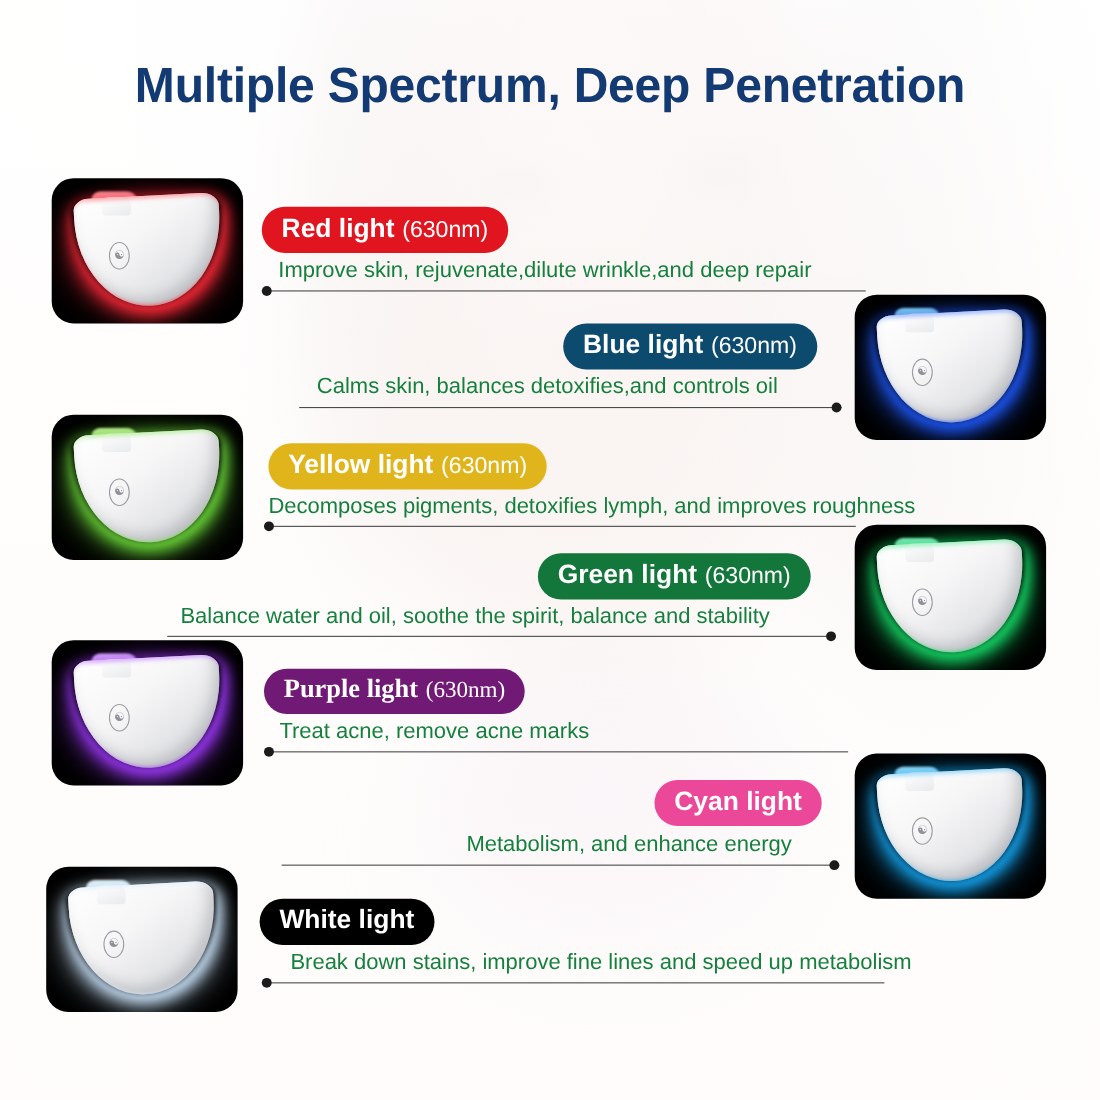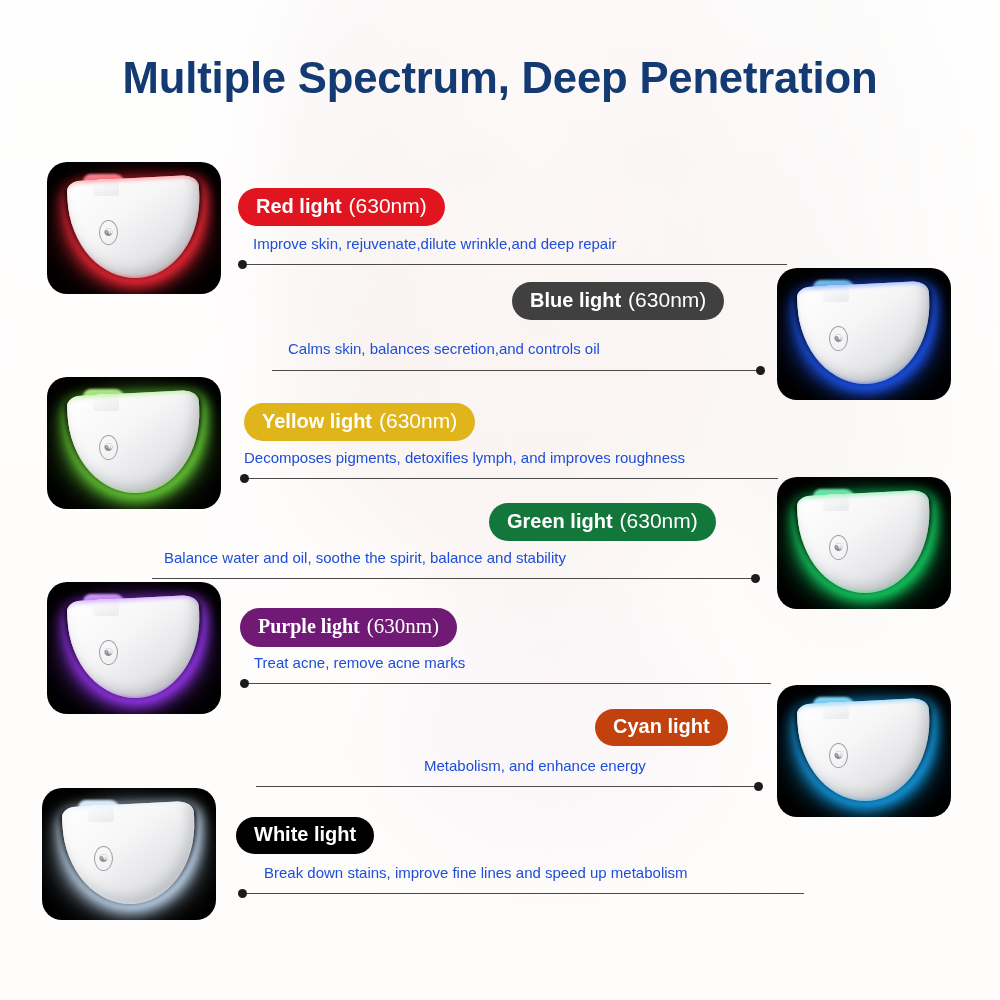--- a/index.html
+++ b/index.html
@@ -167,28 +167,28 @@
     position: absolute;
     display: inline-flex;
     align-items: baseline;
     gap: 7px;
     padding: 6px 18px 8px 18px;
     border-radius: 22px;
     color: #fff;
     white-space: nowrap;
     z-index: 7;
   }
-  .pill .name { font-size: 20px; font-weight: bold; }
+  .pill .name { font-size: 24px; font-weight: bold; }
   .pill .nm   { font-size: 21px; font-weight: normal; }
 
   
   .desc {
     position: absolute;
-    font-size: 15px;
-    color: #1d4ed8;
+    font-size: 20px;
+    color: #15803d;
     white-space: nowrap;
     z-index: 7;
   }
 
   
   .connector { position: absolute; height: 9px; z-index: 5; }
   .connector .line {
     position: absolute;
     top: 4px; left: 0; right: 0;
     height: 1px;
@@ -242,25 +242,25 @@
     </div>
     <div class="row">
       <div class="thumb" style="left: 777px; top: 268px;">
         <div class="glow" style="background: radial-gradient(at 50% 55%, rgb(31, 91, 255) 0%, rgba(31, 91, 255, 0.533) 42%, rgba(0, 0, 0, 0) 72%);"></div>
         <div class="lip" style="background: rgb(143, 224, 240);"></div>
         <div class="shell"></div>
         <div class="nose"></div>
         <div class="rim" style="box-shadow: rgb(31, 91, 255) 0px 5px 16px 2px, rgba(31, 91, 255, 0.667) 4px 2px 12px 1px;"></div>
         <div class="badge">☯</div>
       </div>
-      <div class="pill" style="left: 512px; top: 282px; background: #404040;">
+      <div class="pill" style="left: 512px; top: 294px; background: #0c4a6e;">
         <span class="name">Blue light</span>
         <span class="nm">(630nm)</span>
       </div>
-      <div class="desc" style="left: 288px; top: 340px;">Calms skin, balances secretion,and controls oil</div>
+      <div class="desc" style="left: 288px; top: 340px;">Calms skin, balances detoxifies,and controls oil</div>
       <div class="connector right-anchor" style="left: 272px; top: 366px; width: 493px;">
         <div class="line"></div>
         <div class="dot"></div>
       </div>
     </div>
     <div class="row">
       <div class="thumb" style="left: 47px; top: 377px;">
         <div class="glow" style="background: radial-gradient(at 50% 55%, rgb(110, 220, 60) 0%, rgba(110, 220, 60, 0.533) 42%, rgba(0, 0, 0, 0) 72%);"></div>
         <div class="lip" style="background: rgb(201, 242, 160);"></div>
         <div class="shell"></div>
@@ -318,21 +318,21 @@
     </div>
     <div class="row">
       <div class="thumb" style="left: 777px; top: 685px;">
         <div class="glow" style="background: radial-gradient(at 50% 55%, rgb(22, 168, 245) 0%, rgba(22, 168, 245, 0.533) 42%, rgba(0, 0, 0, 0) 72%);"></div>
         <div class="lip" style="background: rgb(169, 232, 255);"></div>
         <div class="shell"></div>
         <div class="nose"></div>
         <div class="rim" style="box-shadow: rgb(22, 168, 245) 0px 5px 16px 2px, rgba(22, 168, 245, 0.667) 4px 2px 12px 1px;"></div>
         <div class="badge">☯</div>
       </div>
-      <div class="pill" style="left: 595px; top: 709px; background: #c2410c; justify-content: center;">
+      <div class="pill" style="left: 595px; top: 709px; background: #ec4899; justify-content: center;">
         <span class="name">Cyan light</span>
       </div>
       <div class="desc" style="left: 424px; top: 757px;">Metabolism, and enhance energy</div>
       <div class="connector right-anchor" style="left: 256px; top: 782px; width: 507px;">
         <div class="line"></div>
         <div class="dot"></div>
       </div>
     </div>
     <div class="row">
       <div class="thumb" style="left: 42px; top: 788px;">

